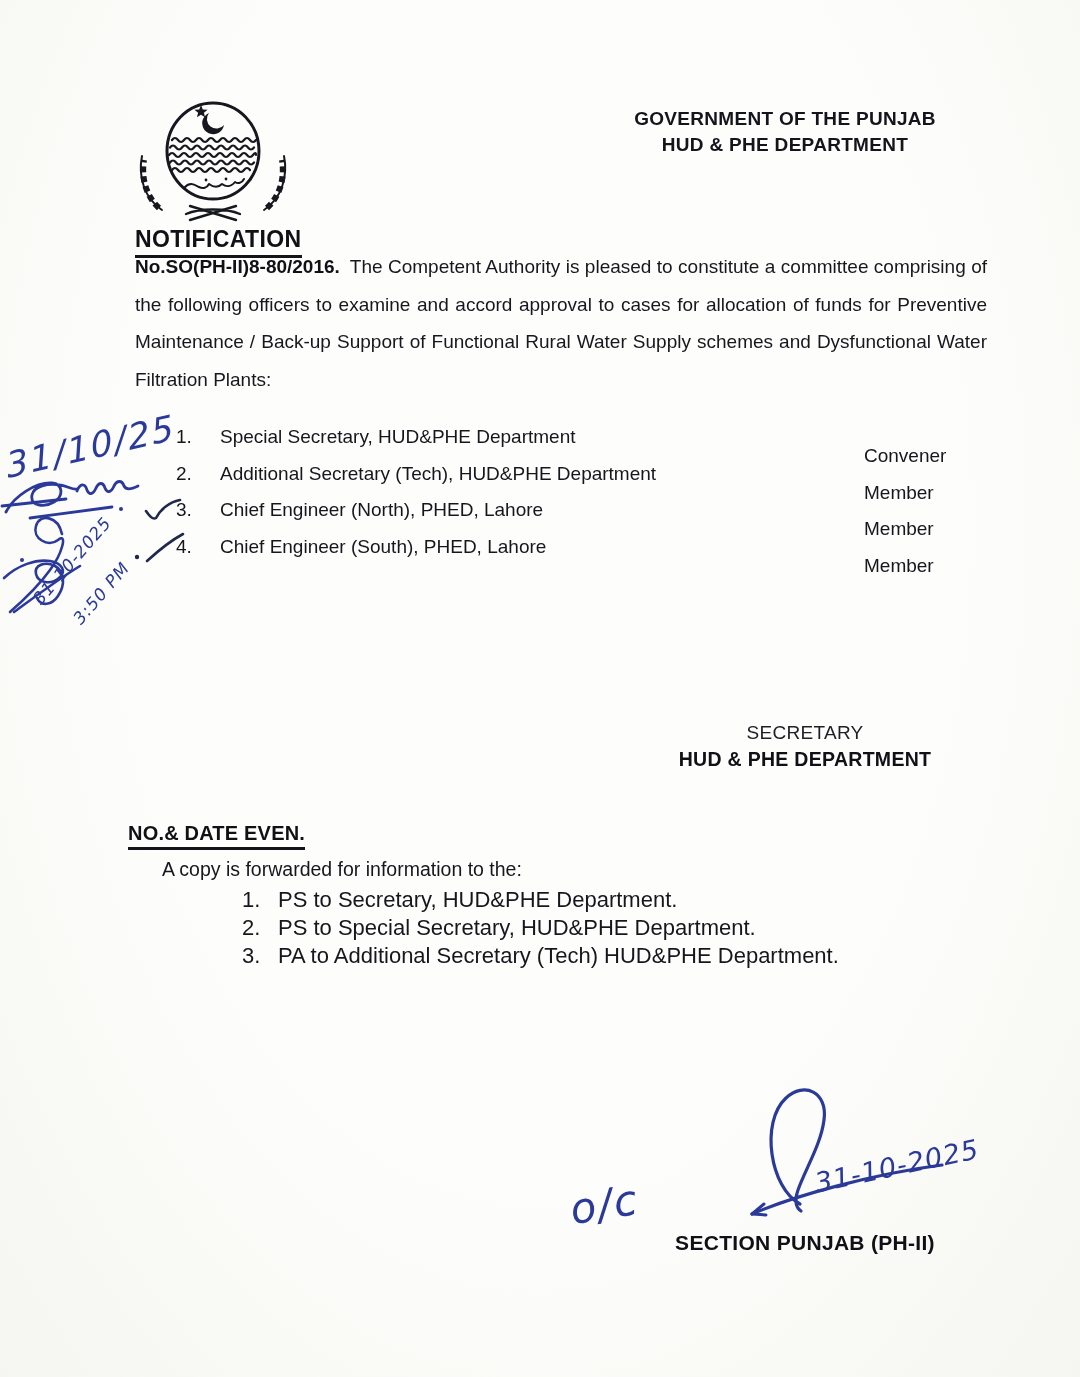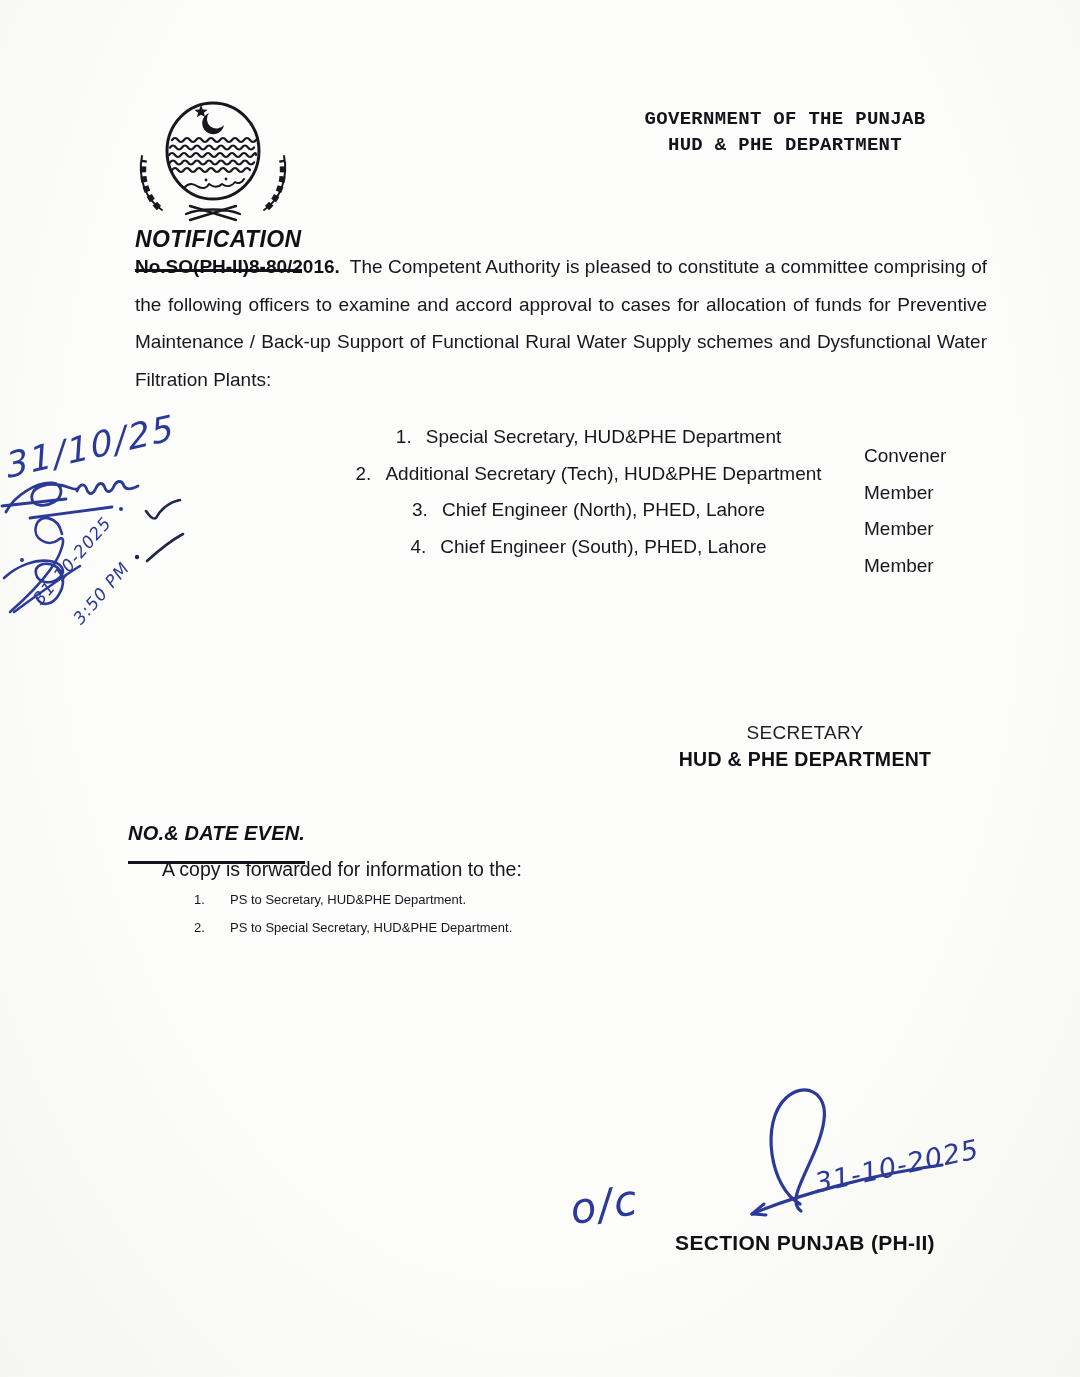--- a/index.html
+++ b/index.html
@@ -10,45 +10,45 @@
   }
   :root{ --ink:#2b3a99; --print:#1b1c22; --print-bold:#101016; }
   .page{
     position:relative;width:1080px;height:1377px;overflow:hidden;
     background:radial-gradient(ellipse at 50% 38%, #fdfdfb 55%, #f5f5f1 100%);
     color:var(--print);
   }
   .abs{position:absolute;}
   .center{text-align:center;}
   .b{font-weight:bold;color:var(--print-bold);}
-  .ul{border-bottom:3px solid #14141a;padding-bottom:16px;display:inline-block;font-style:italic;}
+  .ul{border-bottom:3px solid #14141a;padding-bottom:2px;display:inline-block;}
   
   .hdr-block{left:585px;top:106px;width:400px;}
-  .hdr-line{font-size:19px;font-weight:bold;letter-spacing:.3px;color:#14141c;line-height:26px;font-family:Liberation Mono, monospace;}
+  .hdr-line{font-size:19px;font-weight:bold;letter-spacing:.3px;color:#14141c;line-height:26px;}
   .date-line{left:545px;top:166px;width:440px;font-size:19px;color:#1d1e26;}
   .date-line sup{font-size:12px;}
   
   .title{left:135px;top:226px;font-size:23px;letter-spacing:.4px;}
   
   .para{left:135px;top:248px;width:852px;font-size:19px;line-height:37.5px;text-align:justify;color:#17181f;}
   .para .ref{padding-right:10px;}
   
-  .committee{left:135px;top:419px;width:852px;text-align:center;}
+  .committee{left:135px;top:419px;width:852px;}
   .crow{position:relative;height:36.6px;line-height:36.6px;font-size:19px;padding-left:41px;color:#16171e;}
   .crow .num{display:inline-block;width:44px;}
   .crow .role{position:absolute;left:729px;top:0;margin-top:19px;}
   
   .sig1{left:585px;top:722px;width:440px;}
   .sig1 .l1{font-size:19px;color:#1d1e26;letter-spacing:.3px;}
   .sig1 .l2{font-size:19.5px;font-weight:bold;color:#101016;margin-top:4px;letter-spacing:.3px;}
   
   .copy-head{left:128px;top:822px;font-size:20px;letter-spacing:.2px;}
   .copy-intro{left:162px;top:858px;font-size:19.5px;color:#16171e;}
   .copy-list{left:194px;top:886px;width:700px;}
-  .prow{height:27.8px;line-height:27.8px;font-size:13px;color:#16171e;}
+  .prow{height:27.8px;line-height:27.8px;font-size:22px;color:#16171e;margin-left:48px;}
   .prow .num{display:inline-block;width:36px;}
   
   .sig2{left:585px;top:1231px;width:440px;font-size:21px;letter-spacing:.3px;}
   
   .hand{color:var(--ink);font-family:"DejaVu Sans",sans-serif;font-style:italic;}
   .margin-date{left:4px;top:446px;font-size:35px;transform:rotate(-13deg) skewX(-6deg);transform-origin:left top;letter-spacing:2px;}
   .stamp-date{left:44px;top:588px;font-size:17px;transform:rotate(-49deg);transform-origin:left bottom;white-space:nowrap;letter-spacing:1px;}
   .stamp-time{left:84px;top:608px;font-size:17px;transform:rotate(-49deg);transform-origin:left bottom;white-space:nowrap;letter-spacing:1px;}
   .oc-mark{left:570px;top:1180px;font-size:42px;transform:rotate(-9deg);letter-spacing:2px;}
   .sig-date{left:812px;top:1168px;font-size:27px;transform:rotate(-12deg);transform-origin:left top;white-space:nowrap;letter-spacing:1px;}
@@ -151,20 +151,23 @@
     <span class="b ul">NO.&amp; DATE EVEN.</span>
   </div>
   <div class="abs copy-intro">A copy is forwarded for information to the:</div>
   <div class="abs copy-list">
     <div class="prow">
       <span class="num">1.</span><span>PS to Secretary, HUD&amp;PHE Department.</span>
     </div>
     <div class="prow">
       <span class="num">2.</span><span>PS to Special Secretary, HUD&amp;PHE Department.</span>
     </div>
+    <div class="prow">
+      <span class="num">3.</span><span>PA to Additional Secretary (Tech) HUD&amp;PHE Department.</span>
+    </div>
   </div>
 
   <div class="abs hand oc-mark">o/c</div>
   <svg class="abs" style="left:742px;top:1082px;" width="230" height="140" viewBox="0 0 230 140">
     <path d="M58,122 C28,106 18,40 44,16 C62,-1 86,10 82,38 C79,62 64,86 56,108 C53,117 53,125 59,129" class="inkline" stroke-width="3.2"></path>
     <path d="M10,132 C52,114 130,92 200,83" class="inkline" stroke-width="3.2"></path>
     <path d="M10,132 l12,-10 M10,132 l14,1" class="inkline" stroke-width="3"></path>
   </svg>
   <div class="abs hand sig-date">31-10-2025</div>
 

